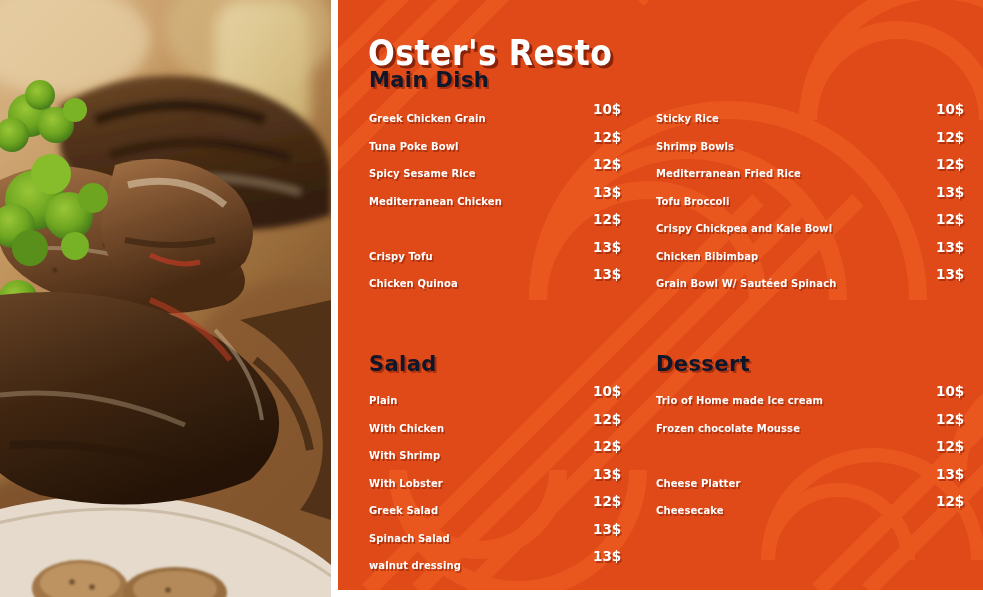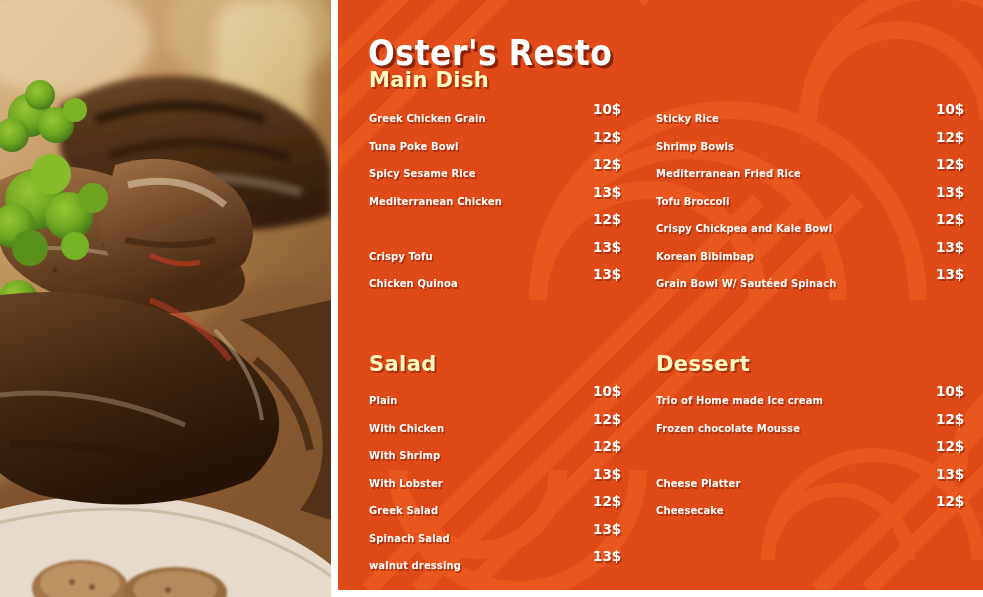--- a/index.html
+++ b/index.html
@@ -68,21 +68,21 @@
     font-family: "DejaVu Sans", sans-serif;
     font-stretch: condensed;
     white-space: nowrap;
   }
 
   
   .section-heading {
     position: absolute;
     font-size: 21px;
     font-weight: 700;
-    color: #fef9c3;
+    color: #0f172a;
     text-shadow: 2px 2px 0 rgba(150, 40, 10, 0.75);
     font-family: "DejaVu Sans", sans-serif;
     letter-spacing: 0.4px;
     white-space: nowrap;
   }
   #heading-main-dish { left: 31px; top: 68px; }
   #heading-salad     { left: 31px; top: 352px; }
   #heading-dessert   { left: 318px; top: 352px; }
 
   
@@ -355,21 +355,21 @@
         </div>
         <div class="menu-row">
           <span class="item-name">Tofu Broccoli</span>
           <span class="item-price">13$</span>
         </div>
         <div class="menu-row">
           <span class="item-name">Crispy Chickpea and Kale Bowl</span>
           <span class="item-price">12$</span>
         </div>
         <div class="menu-row">
-          <span class="item-name">Korean Bibimbap</span>
+          <span class="item-name">Chicken Bibimbap</span>
           <span class="item-price">13$</span>
         </div>
         <div class="menu-row">
           <span class="item-name">Grain Bowl W/ Sautéed Spinach</span>
           <span class="item-price">13$</span>
         </div>
       </div>
 
       <div class="section-heading" id="heading-salad">Salad</div>
 

